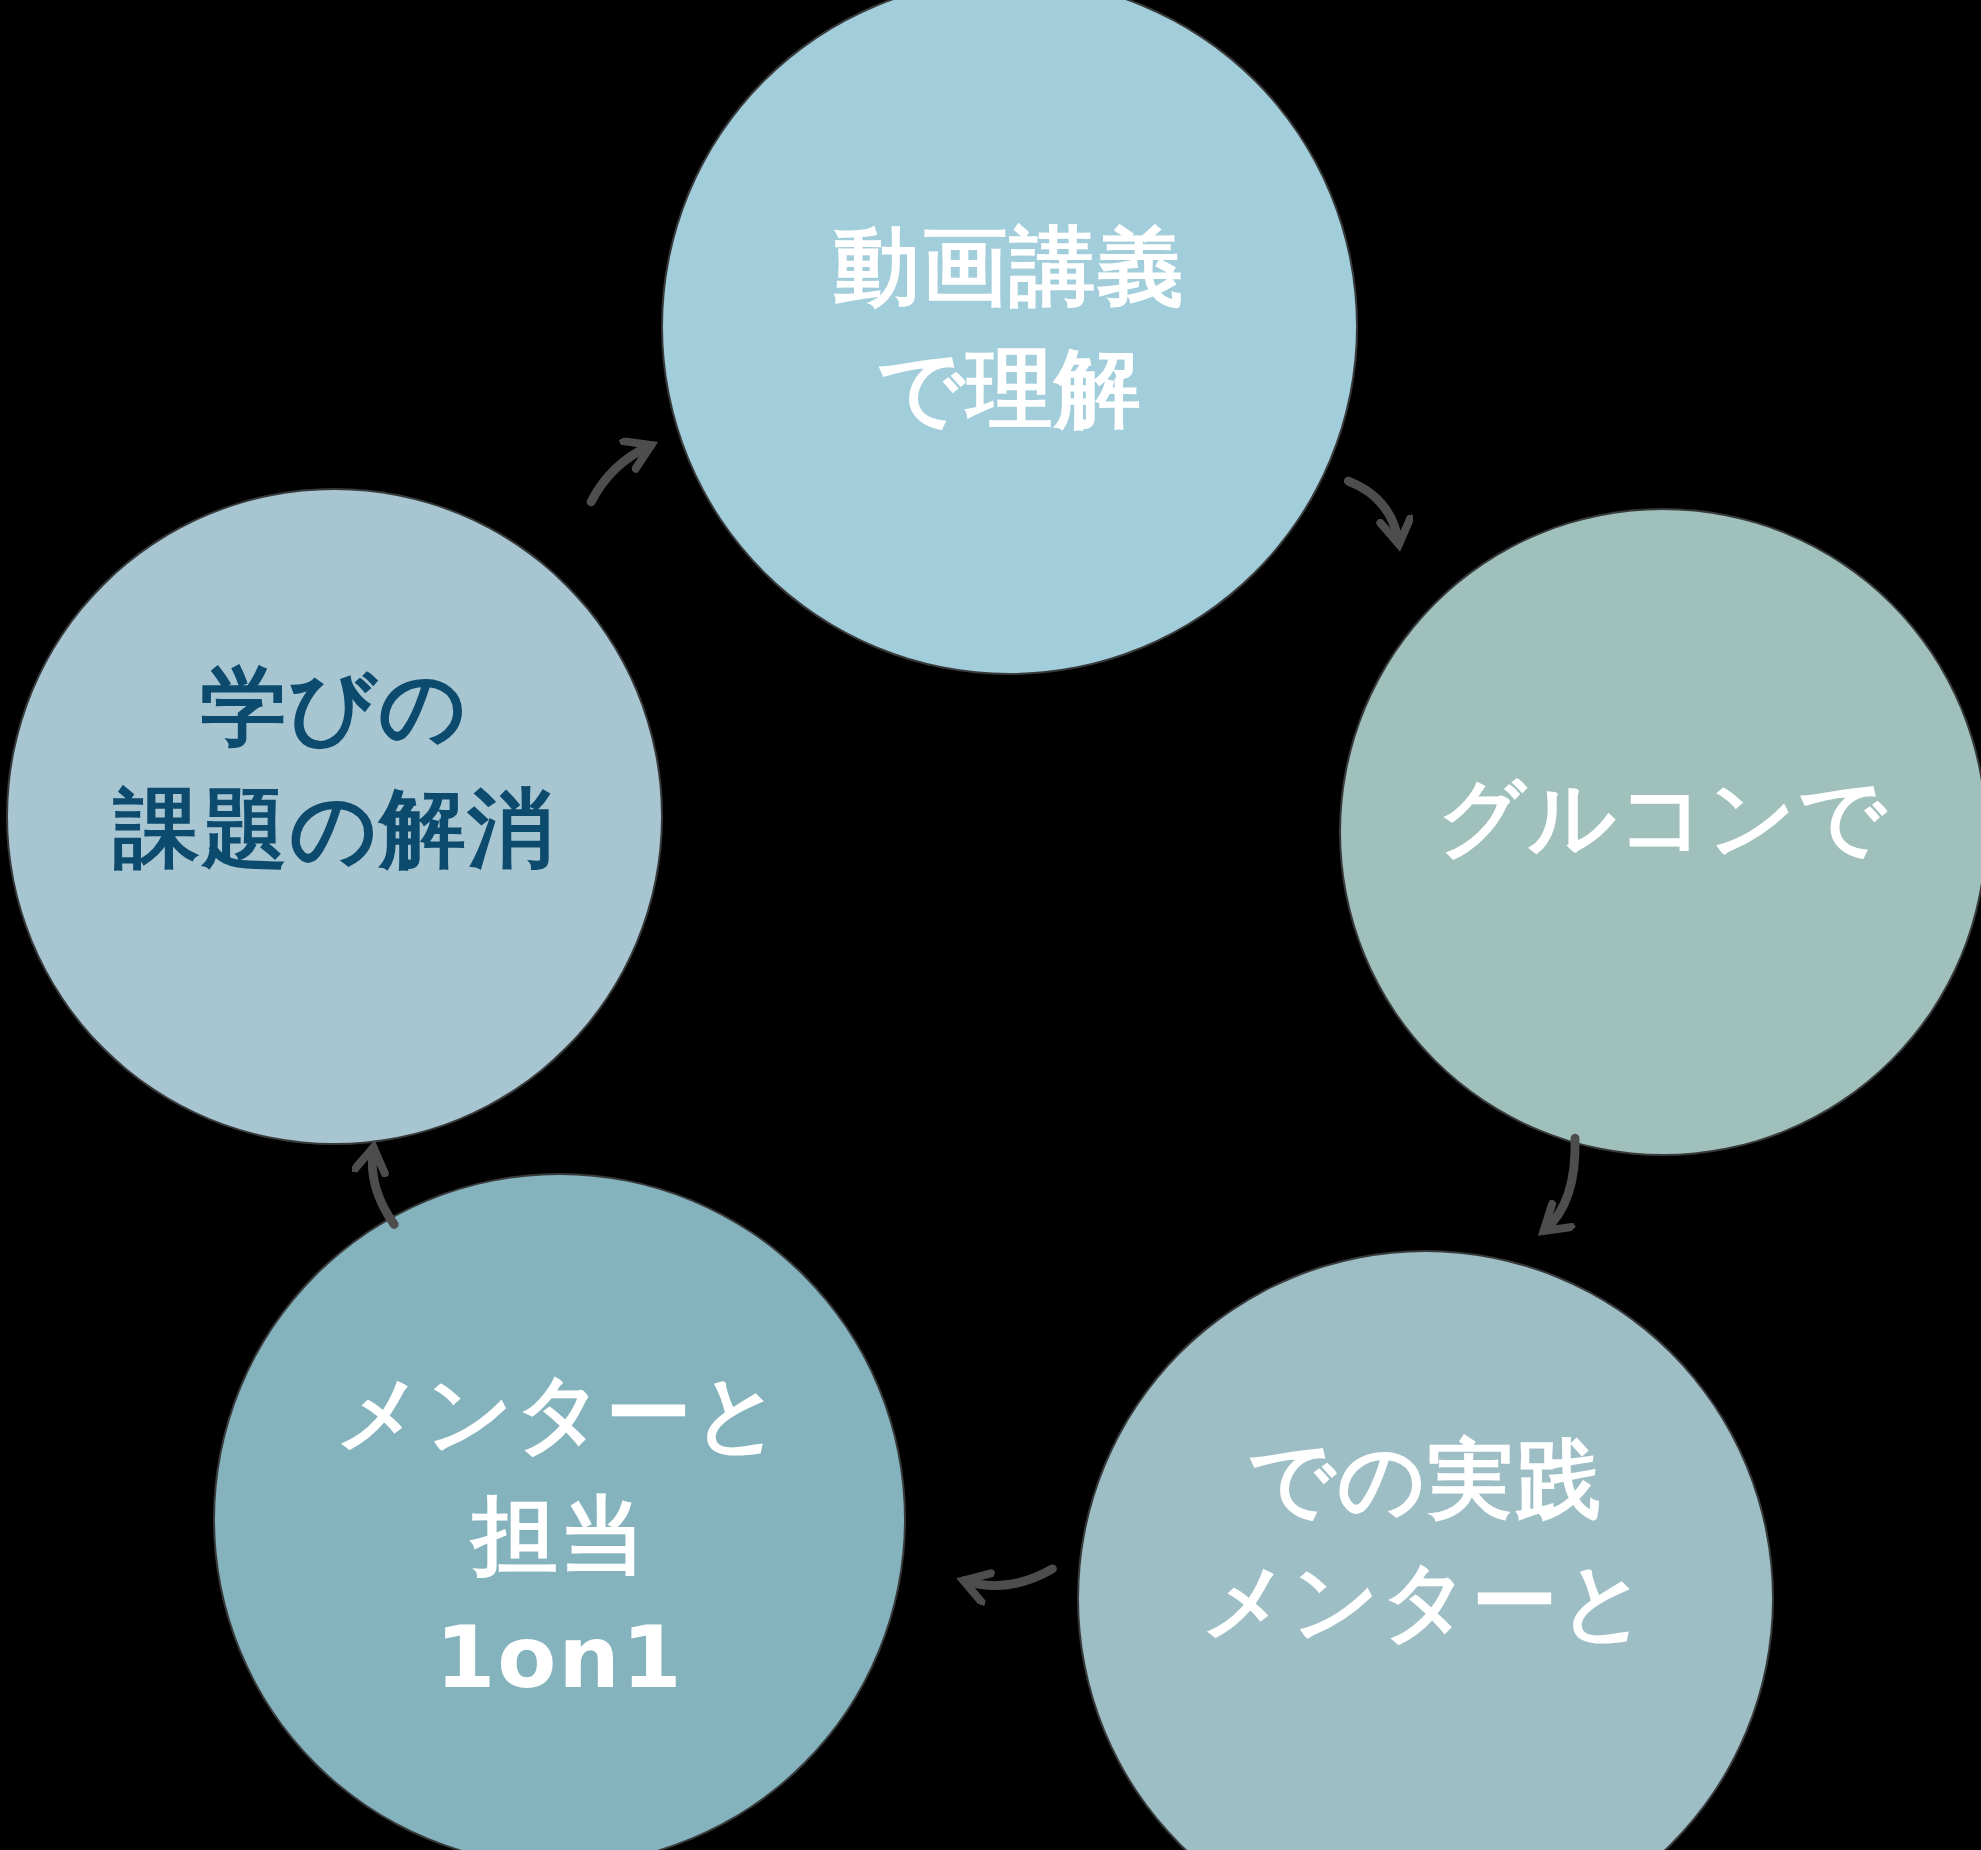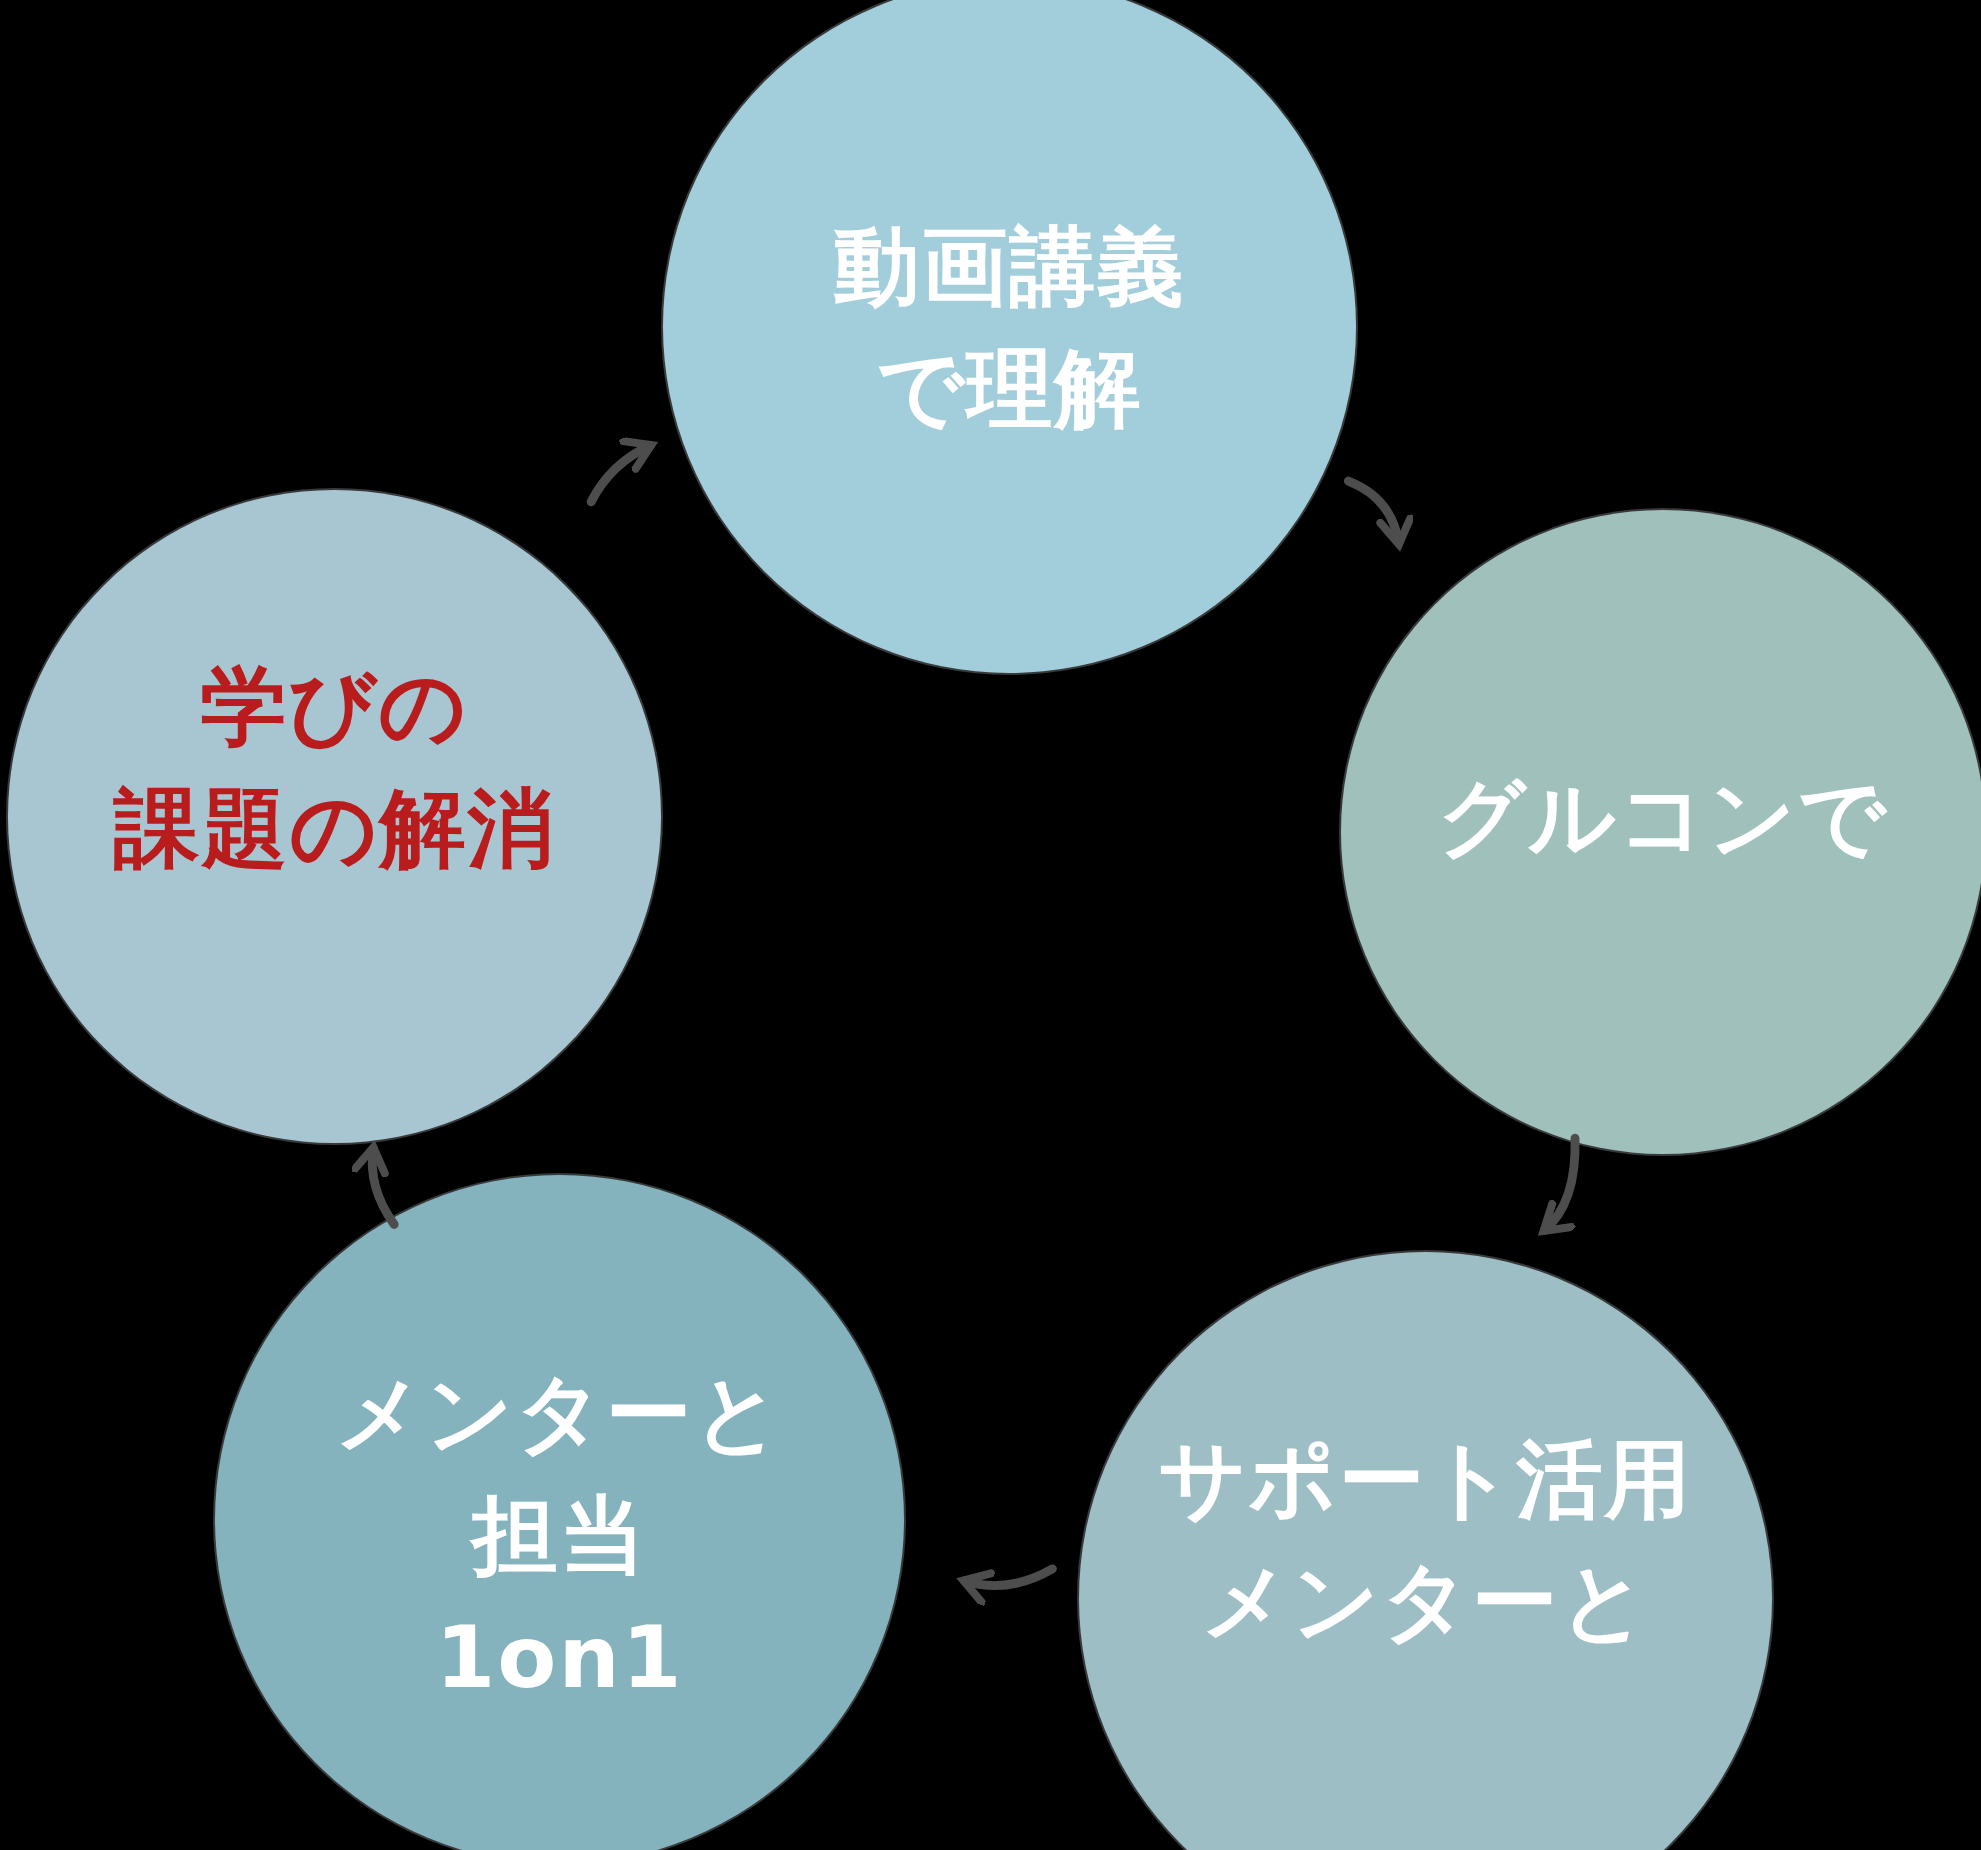--- a/index.html
+++ b/index.html
@@ -74,34 +74,34 @@
   </div>
 
   <div class="circle" style="left: 1341px; top: 510px; width: 644px; height: 644px; background: rgb(159, 192, 187);">
     <div class="label" style="transform: translateY(-15px); color: rgb(255, 255, 255);">
       <span>グルコンで</span>
     </div>
   </div>
 
   <div class="circle" style="left: 1079px; top: 1252px; width: 693px; height: 693px; background: rgb(158, 190, 197);">
     <div class="label" style="transform: translateY(-59px); color: rgb(255, 255, 255);">
-      <span>サポート活用</span>
+      <span>での実践</span>
       <span>メンターと</span>
     </div>
   </div>
 
   <div class="circle" style="left: 215px; top: 1175px; width: 689px; height: 689px; background: rgb(132, 178, 189);">
     <div class="label" style="transform: translateY(15px); color: rgb(255, 255, 255);">
       <span>メンターと</span>
       <span>担当</span>
       <span>1on1</span>
     </div>
   </div>
 
   <div class="circle" style="left: 8px; top: 490px; width: 653px; height: 653px; background: rgb(168, 198, 209);">
-    <div class="label" style="transform: translateY(-50px); color: #b91c1c; text-align: right;">
+    <div class="label" style="transform: translateY(-50px); color: #0c4a6e; text-align: right;">
       <span>学びの</span>
       <span>課題の解消</span>
     </div>
   </div>
 
 </div>
 
 
 </body></html>

